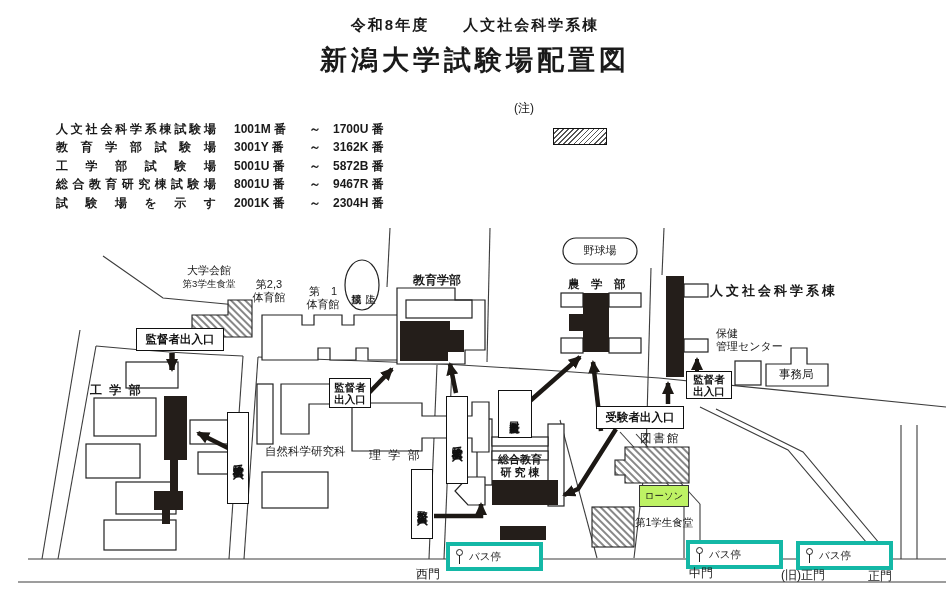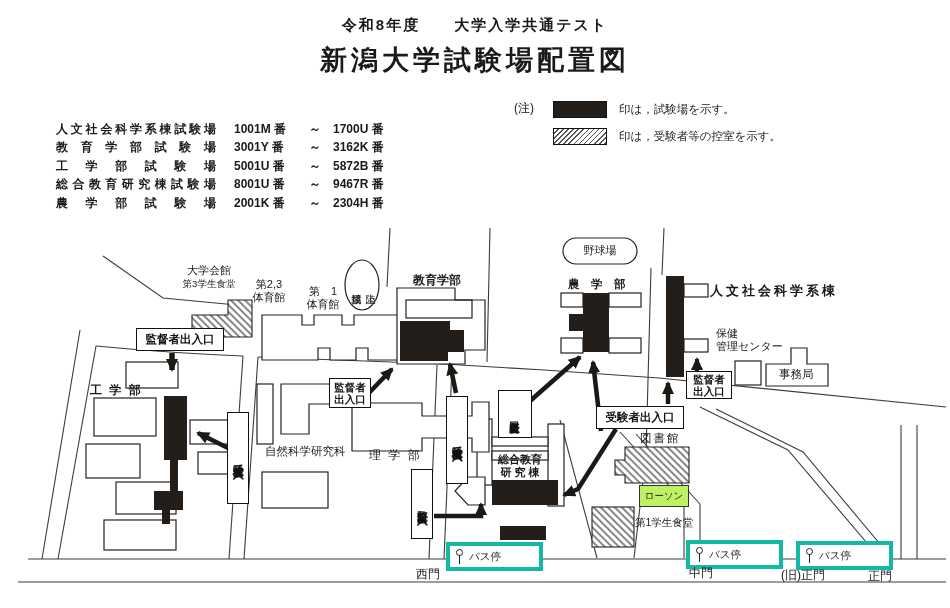--- a/index.html
+++ b/index.html
@@ -45,21 +45,21 @@
   .pole::before{content:"";position:absolute;left:1px;top:0;width:5px;height:5px;border:1px solid #222;border-radius:50%;}
   .pole::after{content:"";position:absolute;left:4px;top:6px;width:1px;height:9px;background:#222;}
   .gate{position:absolute;font-size:12px;z-index:2;white-space:nowrap;}
   svg#mapsvg{position:absolute;left:0;top:0;z-index:1;}
 </style>
 </head>
 <body>
 
 <div id="page">
 
-  <div class="abs subtitle">令和8年度　　大学入学共通テスト</div>
+  <div class="abs subtitle">令和8年度　　人文社会科学系棟</div>
   <div class="abs title">新潟大学試験場配置図</div>
 
   <div class="abs alloc-rows">
     <div class="alloc-row">
       <span class="site">人文社会科学系棟試験場</span>
       <span class="from">1001M 番</span>
       <span class="sep">～</span>
       <span class="to">1700U 番</span>
     </div>
     <div class="alloc-row">
@@ -74,35 +74,30 @@
       <span class="sep">～</span>
       <span class="to">5872B 番</span>
     </div>
     <div class="alloc-row">
       <span class="site">総合教育研究棟試験場</span>
       <span class="from">8001U 番</span>
       <span class="sep">～</span>
       <span class="to">9467R 番</span>
     </div>
     <div class="alloc-row">
-      <span class="site">農学部試験場</span>
+      <span class="site">試験場を示す</span>
       <span class="from">2001K 番</span>
       <span class="sep">～</span>
       <span class="to">2304H 番</span>
     </div>
   </div>
 
   <div class="abs legend-note">(注)</div>
-  <div class="abs legend-item" style="left:553px;top:101px;">
-    <span class="sw solid"></span>
-    <span class="legend-text">印は，試験場を示す。</span>
-  </div>
   <div class="abs legend-item" style="left:553px;top:128px;">
     <span class="sw hatch"></span>
-    <span class="legend-text">印は，受験者等の控室を示す。</span>
   </div>
 
   <svg id="mapsvg" width="950" height="608" viewBox="0 0 950 608">
     <defs>
       <pattern id="hatch" patternUnits="userSpaceOnUse" width="5" height="5" patternTransform="rotate(-45)">
         <rect width="5" height="5" fill="#fff"></rect>
         <line x1="1" y1="0" x2="1" y2="5" stroke="#555" stroke-width="1.4"></line>
       </pattern>
       <marker id="ah" markerUnits="userSpaceOnUse" markerWidth="15" markerHeight="13" refX="11" refY="6" orient="auto">
         <path d="M0,0 L13,6 L0,12 z" fill="#1c1814"></path>

